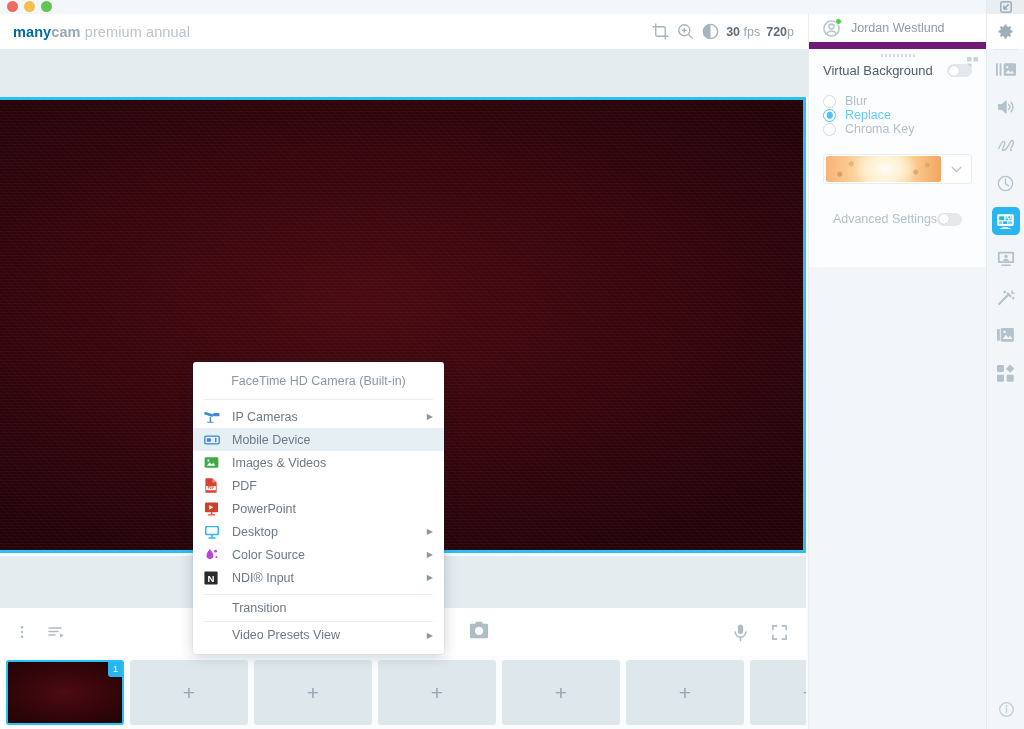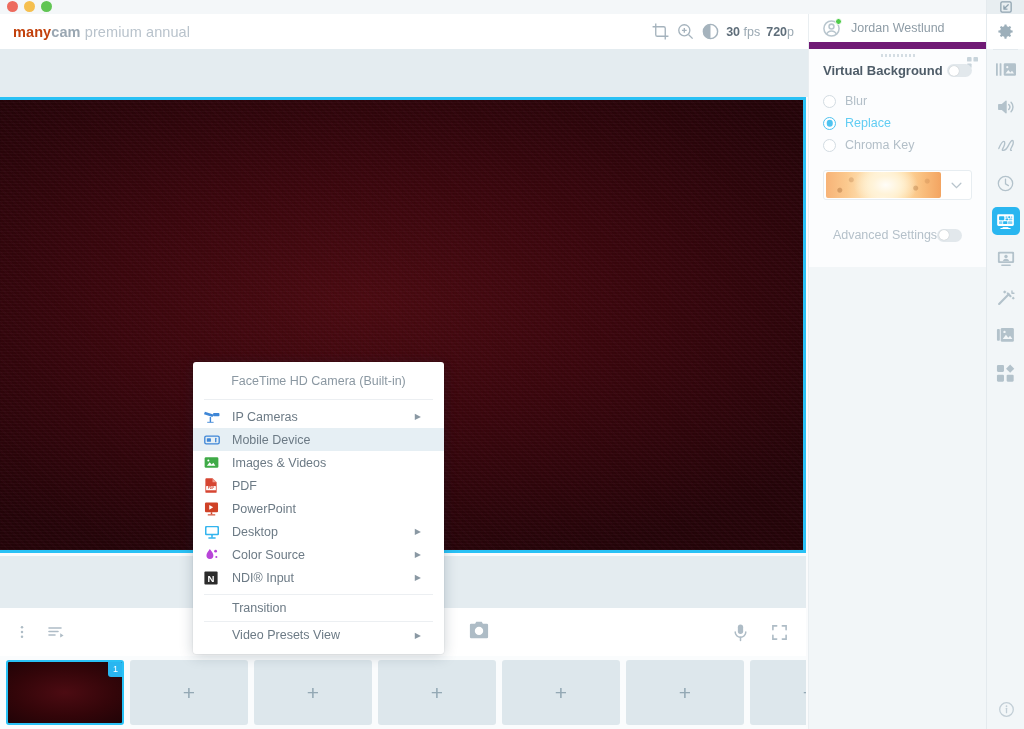--- a/index.html
+++ b/index.html
@@ -30,21 +30,21 @@
   .topbar {
     position: absolute; left: 0; top: 14px; width: 808px; height: 35px;
     background: #ffffff;
     display: flex; align-items: center;
   }
   .brand {
     margin-left: 13px;
     font-size: 14.5px; letter-spacing: .1px;
     color: #b9c3cc;
   }
-  .brand b { color: #c2410c; font-weight: 700; }
+  .brand b { color: #0369a1; font-weight: 700; }
   .brand .cam { color: #9aa7b2; font-weight: 700; }
 
   .topbar-tools {
     position: absolute; right: 14px; top: 0; height: 35px;
     display: flex; align-items: center; gap: 6px;
   }
   .tb-icon { width: 19px; height: 19px; color: #a5b3bd; display:block; }
   .tb-text { font-size: 12.5px; color: #9aa8b2; white-space: nowrap; }
   .tb-text b { color: #5f6e7a; font-weight: 700; }
 
@@ -149,33 +149,33 @@
 
   .panel-body { position: relative; padding: 0 14px; background: #fcfdfe; height: 218px; }
   .drag-handle {
     position: absolute; left: 50%; transform: translateX(-50%); top: 5px;
     width: 34px; height: 3px;
     background: repeating-linear-gradient(90deg, #d4dde3 0 2px, transparent 2px 4px);
   }
   .grid-icon-tr { position: absolute; right: 8px; top: 5px; }
 
   .panel-title-row { display: flex; align-items: center; justify-content: space-between; padding-top: 14px; }
-  .panel-title { font-size: 13px; color: #4e5c68; font-weight: 700; }
+  .panel-title { font-size: 13px; color: #4e5c68; font-weight: 400; }
 
   .toggle {
     width: 25px; height: 13px; border-radius: 7px;
     background: #e2e8ec; position: relative; flex: 0 0 auto;
   }
   .toggle .knob {
     position: absolute; left: 1.5px; top: 1.5px;
     width: 10px; height: 10px; border-radius: 50%; background: #fff;
     box-shadow: 0 0 1px rgba(0,0,0,.25);
   }
 
-  .radio-list { margin-top: 16px; display: flex; flex-direction: column; gap: 8px; }
+  .radio-list { margin-top: 16px; display: flex; flex-direction: column; }
   .radio-row { display: flex; align-items: center; gap: 9px; }
   .radio {
     width: 13px; height: 13px; border-radius: 50%;
     border: 1.5px solid #d3dce2; background: #fff; flex: 0 0 auto;
     position: relative;
   }
   .radio.on { border-color: #4ec3f0; }
   .radio.on::after {
     content: ''; position: absolute; left: 50%; top: 50%;
     transform: translate(-50%,-50%);
@@ -248,21 +248,21 @@
     z-index: 40;
     font-size: 12.5px;
   }
   .ctx-header {
     padding: 8px 0 11px; text-align: center;
     color: #8b98a2; font-size: 12.5px;
   }
   .ctx-sep { height: 1px; background: #eceff2; margin: 0 11px; }
   .ctx-item {
     display: flex; align-items: center;
-    height: 23px; padding: 0 23px 0 11px;
+    height: 23px; padding: 0 11px 0 11px;
     color: #6c7a85;
   }
   .ctx-item.hover { background: #e6eff4; }
   .ctx-ico { width: 17px; height: 15px; margin-right: 11px; flex: 0 0 auto; display:flex; align-items:center; }
   .ctx-label { flex: 1; }
   .ctx-arrow { color: #8a98a3; font-size: 8px; }
   .ctx-item.plain { padding-left: 39px; height: 26px; justify-content: flex-end; }
   .ctx-gap { height: 5px; }
 </style>
 </head>

